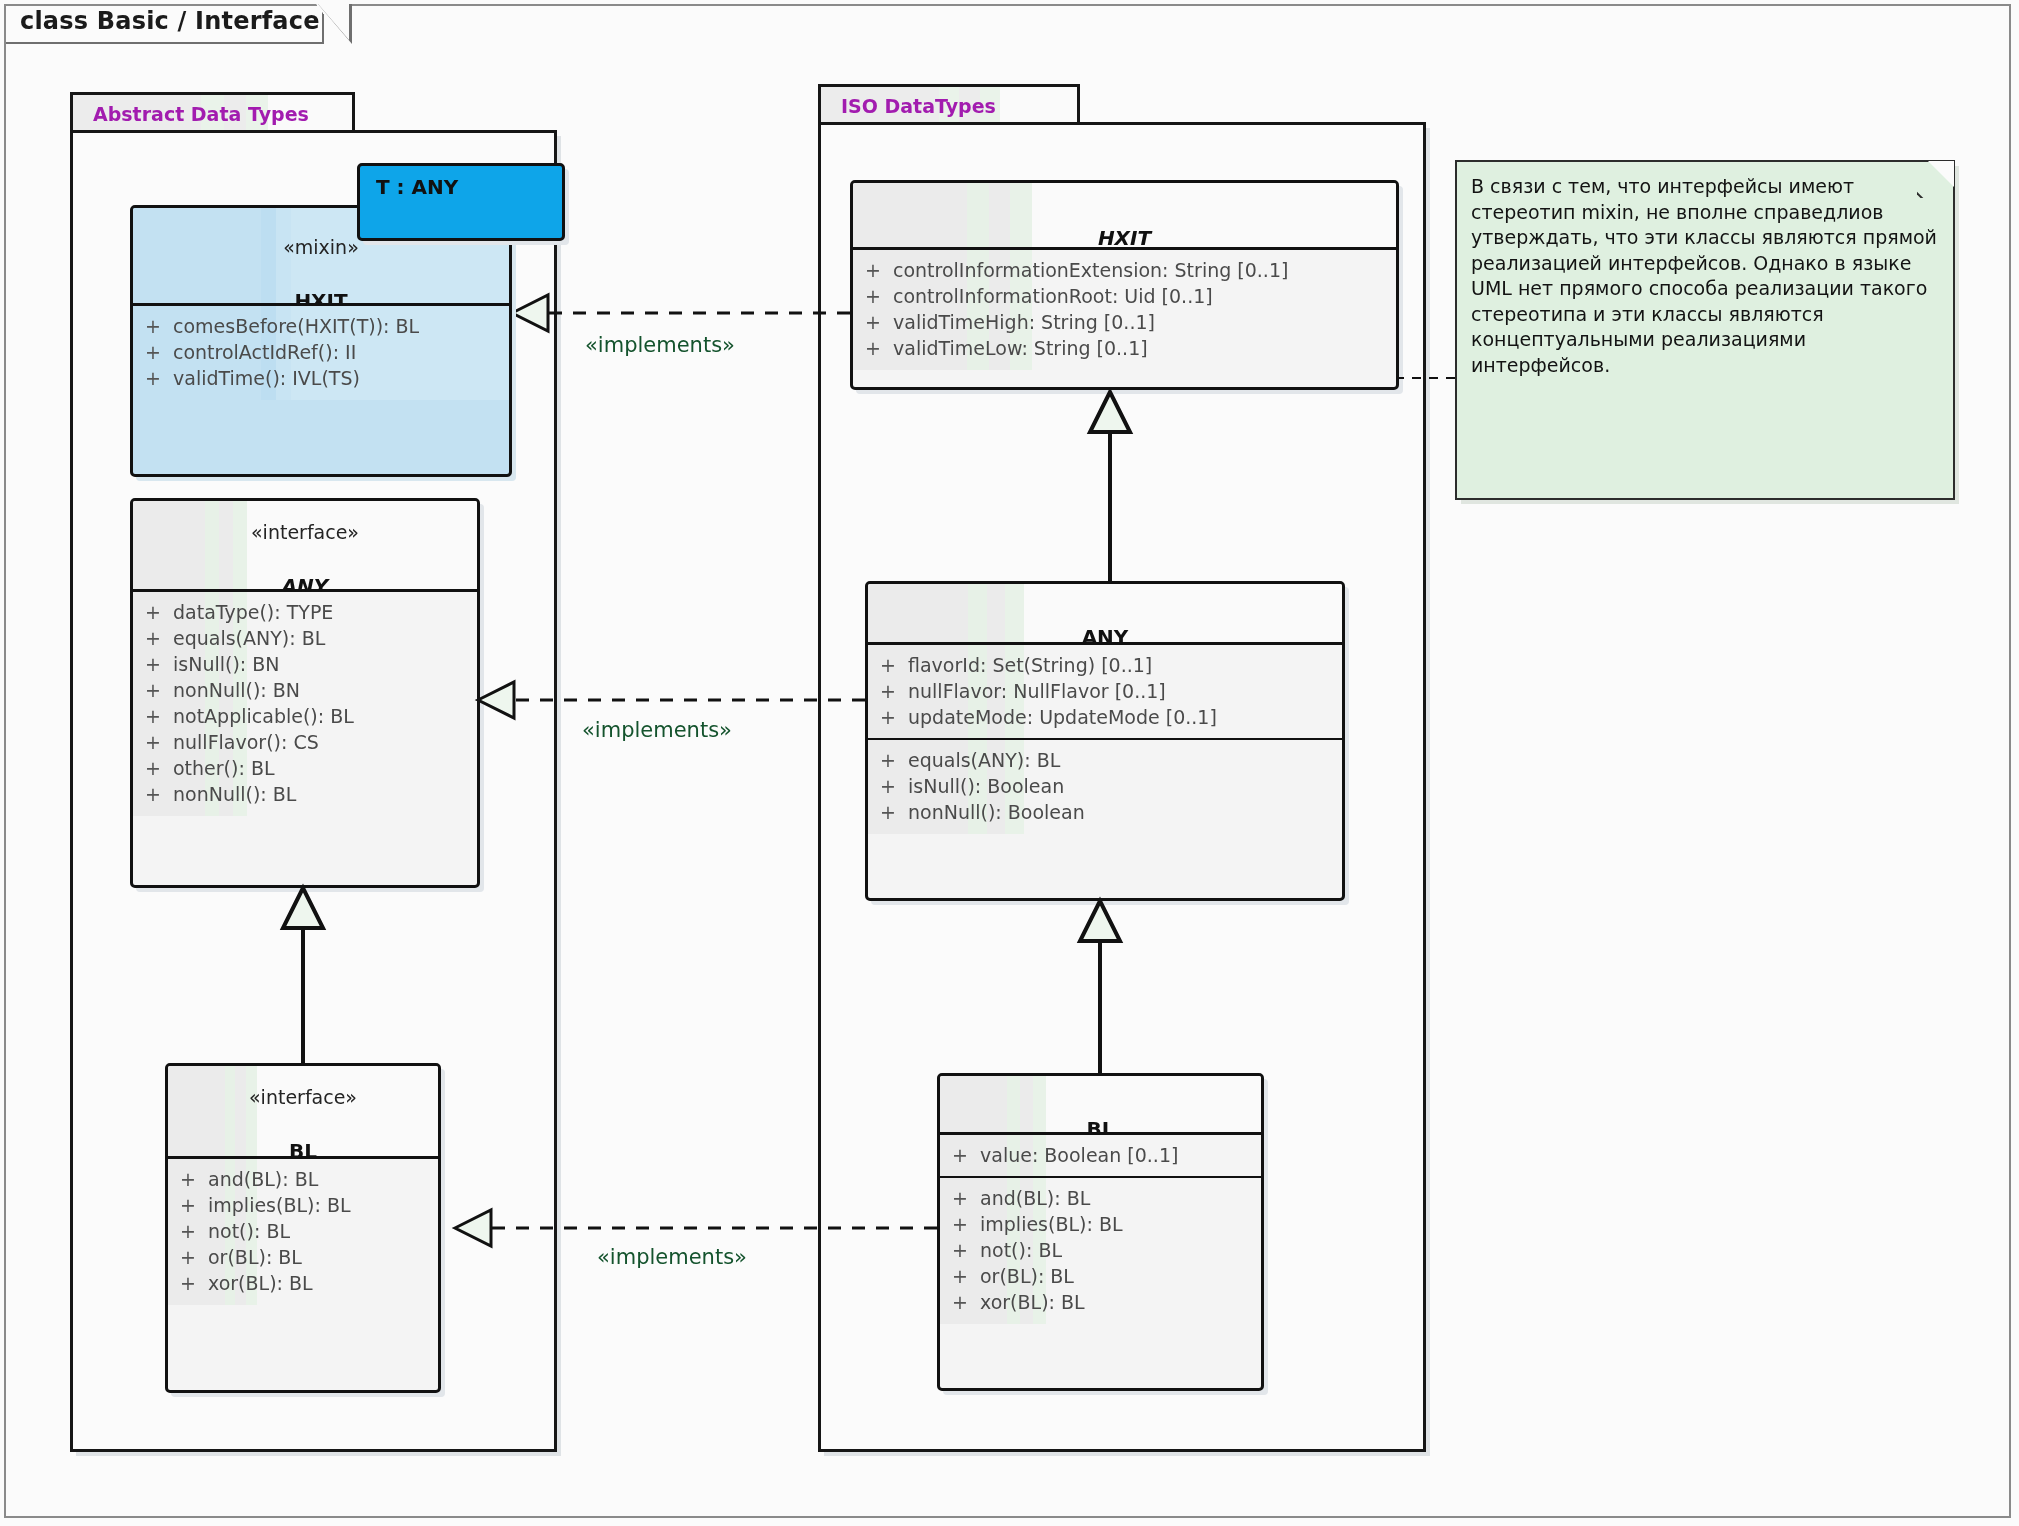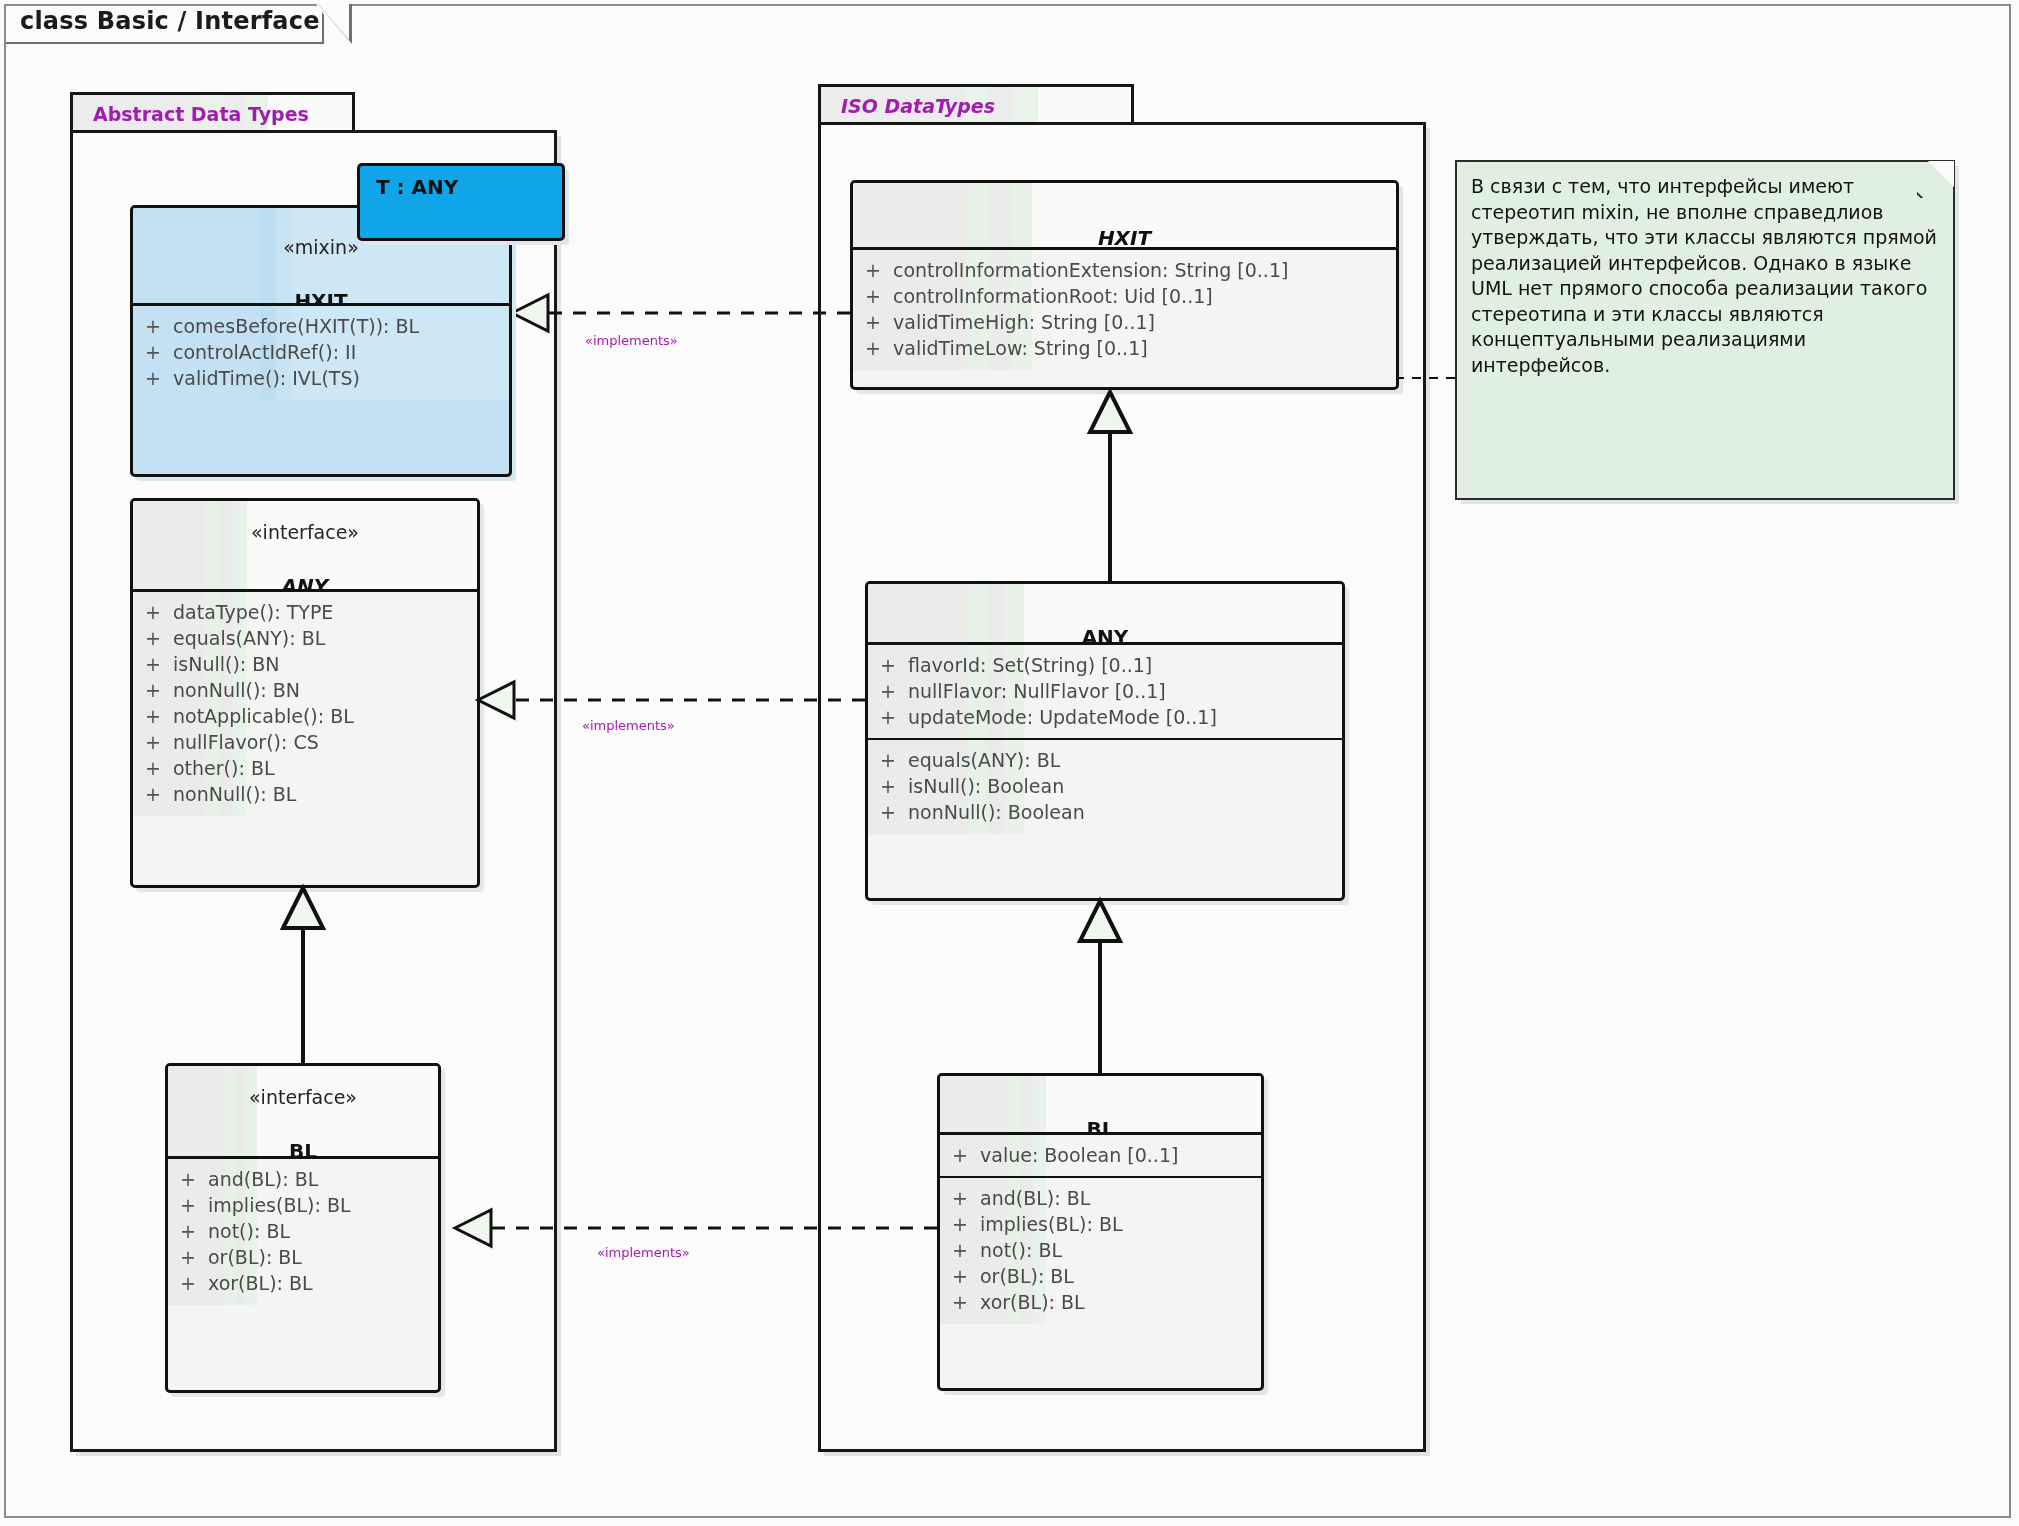--- a/index.html
+++ b/index.html
@@ -75,38 +75,38 @@
   #note-fold-line{position:absolute;right:-1px;top:-1px;width:37px;height:37px;
       overflow:hidden;}
   #note-fold-line:after{content:"";position:absolute;left:-4px;top:-4px;
       width:44px;height:44px;border-bottom:2px solid #2c2c2c;
       transform:rotate(45deg);transform-origin:50% 50%;}
   #note-text{position:absolute;left:14px;top:12px;right:14px;
       font-size:19px;line-height:25.5px;color:#131313;}
 
   svg.overlay{position:absolute;left:0;top:0;width:2019px;height:1526px;
       pointer-events:none;}
-  .lbl{position:absolute;font-size:13px;color:#a21caf;white-space:nowrap;}
+  .lbl{position:absolute;font-size:21px;color:#14532d;white-space:nowrap;}
 </style>
 </head>
 <body>
 
 <div id="frame"></div>
 <div id="frame-tab"></div>
 <div id="frame-tab-diag"></div>
 <div id="frame-tab-diag-in"></div>
 <div id="frame-tab-label">class Basic / Interface</div>
 
 <div class="pkg-tab" style="left:70px;top:92px;width:285px;">
   <div class="pkg-tab-inner"></div>
   <div class="pkg-tab-label">Abstract Data Types</div>
 </div>
 <div class="pkg" style="left:70px;top:130px;width:487px;height:1322px;"></div>
 
-<div class="pkg-tab" style="left:818px;top:84px;width:316px;font-style:italic;">
+<div class="pkg-tab" style="left:818px;top:84px;width:262px;">
   <div class="pkg-tab-inner"></div>
   <div class="pkg-tab-label">ISO DataTypes</div>
 </div>
 <div class="pkg" style="left:818px;top:122px;width:608px;height:1330px;"></div>
 
 <div class="cls" style="left:357px;top:163px;width:208px;height:78px;z-index:6;background:#0ea5e9;">
   <div style="padding:9px 0 0 16px;font-size:20px;font-weight:bold;color:#111;">T : ANY</div>
 </div>
 <div class="cls blue" style="left:130px;top:205px;width:382px;height:272px;z-index:5;">
   <div class="cls-head" style="height:95px;padding-top:26px;">

